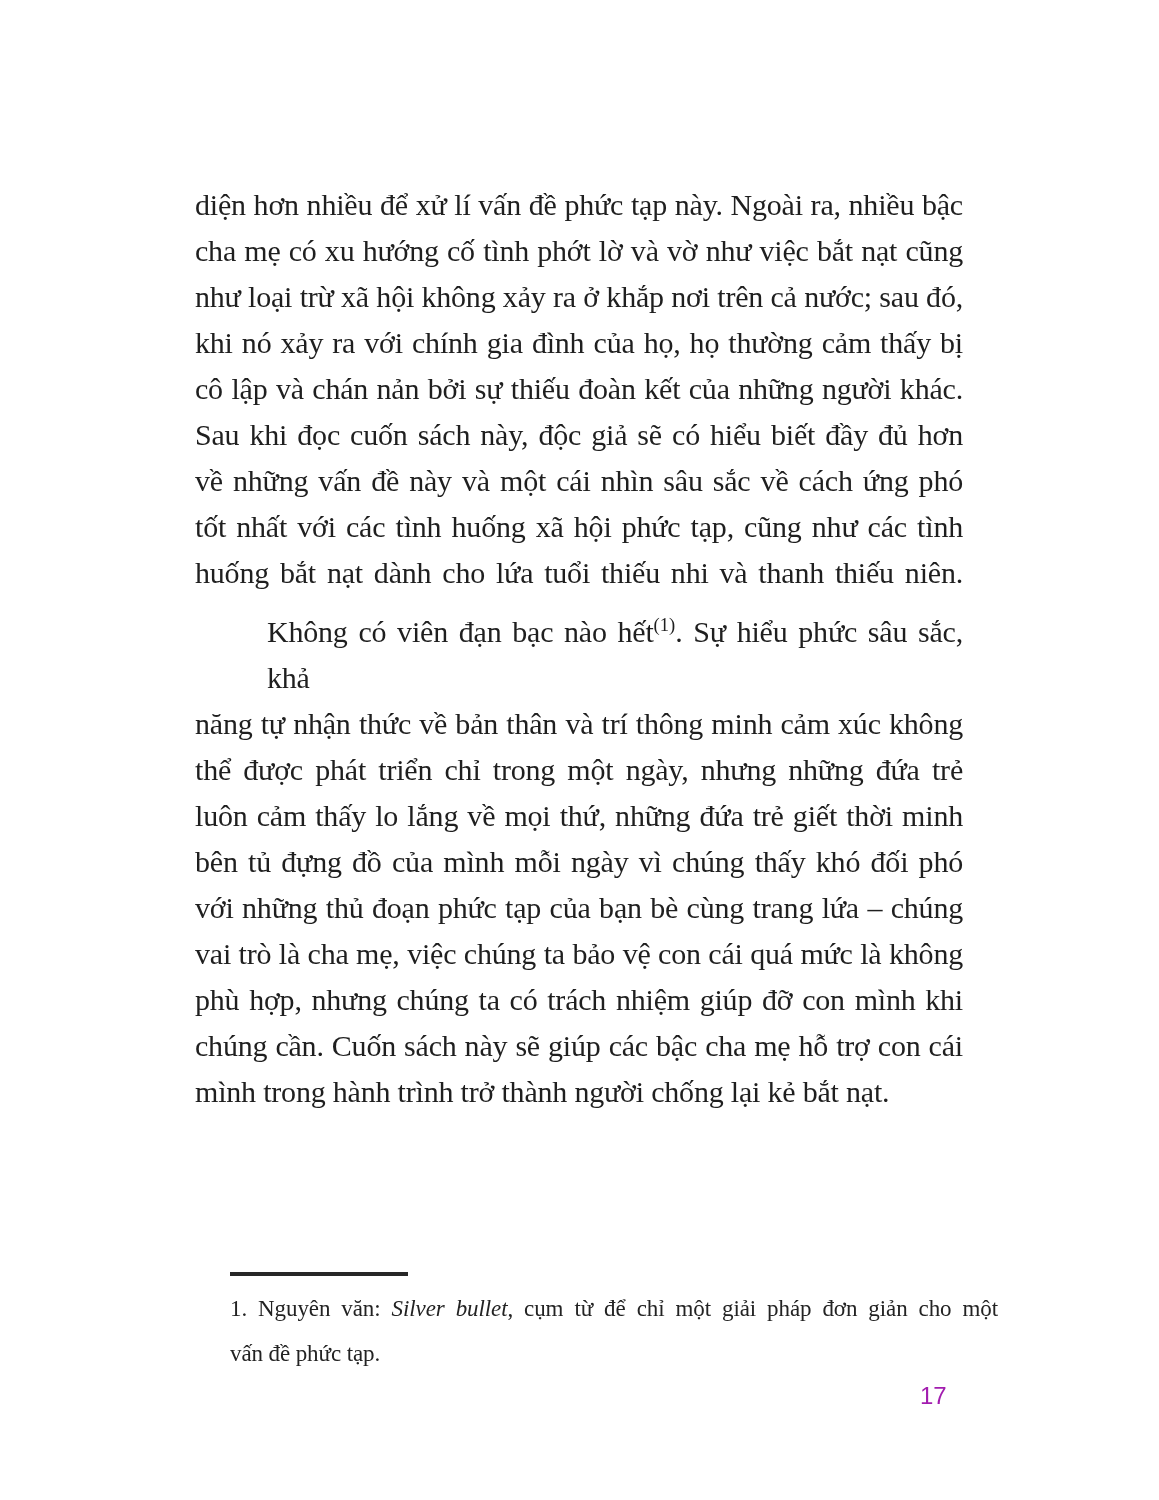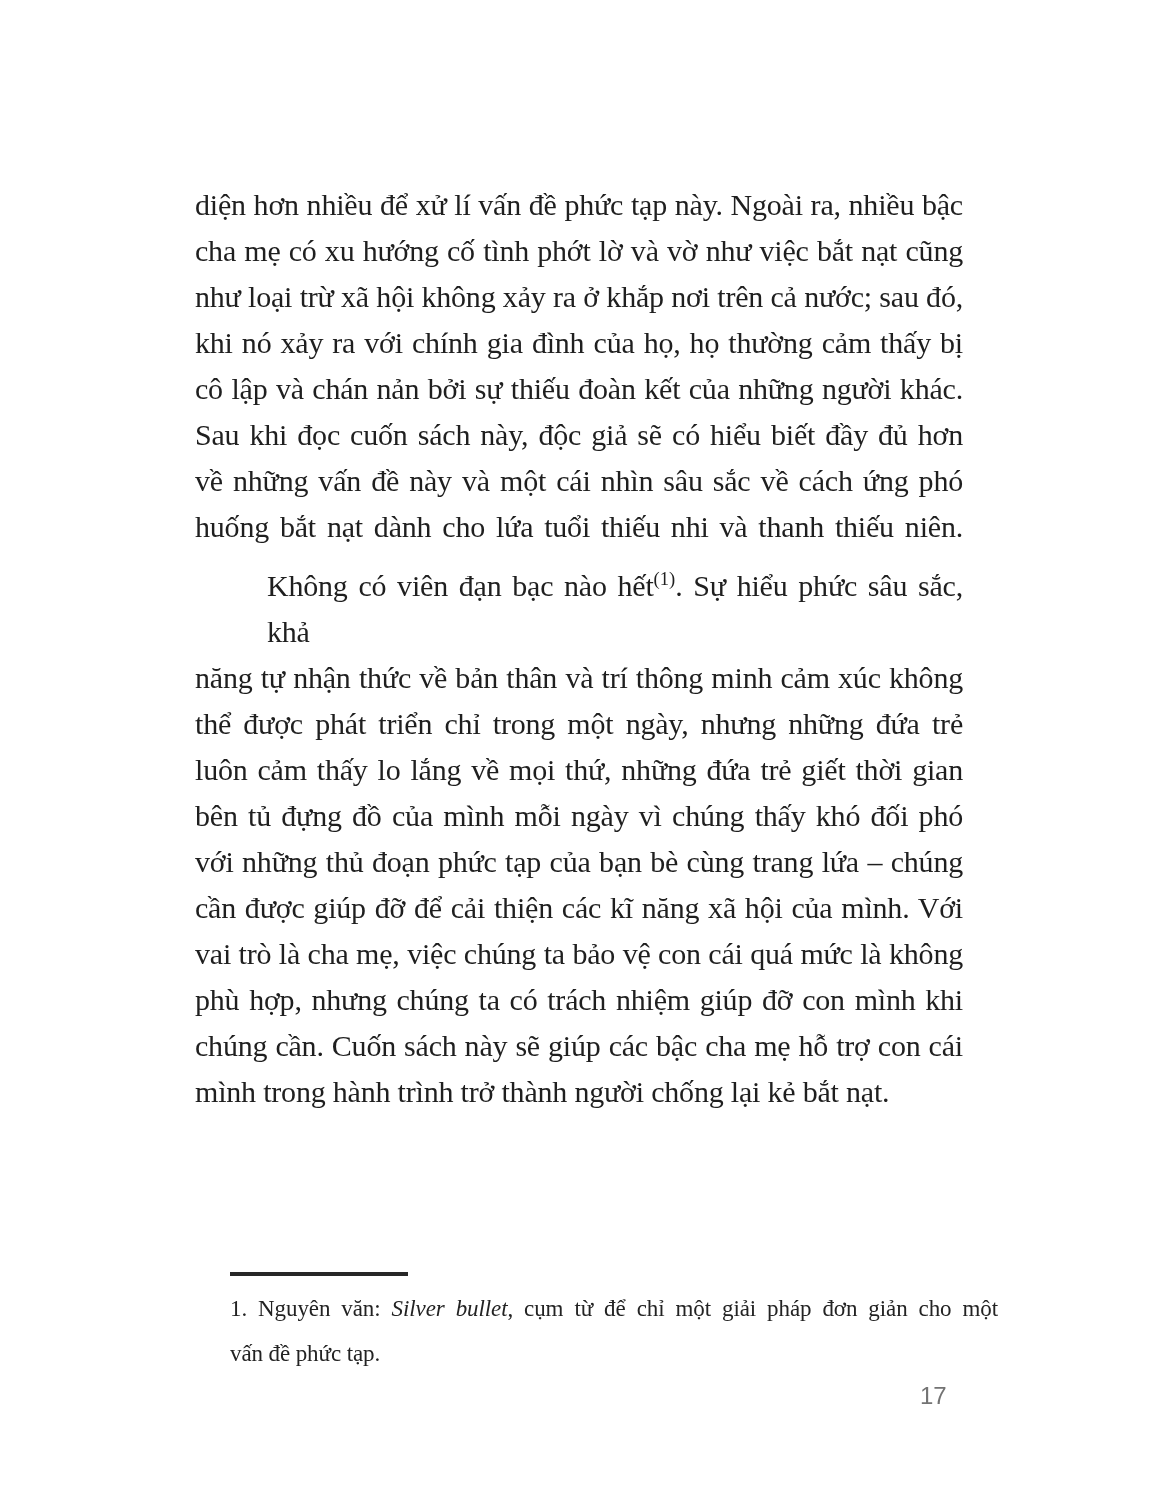--- a/index.html
+++ b/index.html
@@ -51,54 +51,54 @@
   }
   .fn-line { text-align: right; text-align-last: left; }
   .fn-just { text-align: justify; text-align-last: justify; }
   .page-number {
     position: absolute;
     left: 920px;
     top: 1382px;
     width: 44px;
     font-family: "Liberation Sans", sans-serif;
     font-size: 24px;
-    color: #737373;
+    color: #a21caf;
   }
 </style>
 </head>
 <body>
 
 <div class="page">
 
   <main class="text-block">
 
     <div class="para">
       <div>
           <div class="line just">diện hơn nhiều để xử lí vấn đề phức tạp này. Ngoài ra, nhiều bậc</div>
           <div class="line just">cha mẹ có xu hướng cố tình phớt lờ và vờ như việc bắt nạt cũng</div>
           <div class="line just">như loại trừ xã hội không xảy ra ở khắp nơi trên cả nước; sau đó,</div>
           <div class="line just">khi nó xảy ra với chính gia đình của họ, họ thường cảm thấy bị</div>
           <div class="line just">cô lập và chán nản bởi sự thiếu đoàn kết của những người khác.</div>
           <div class="line just">Sau khi đọc cuốn sách này, độc giả sẽ có hiểu biết đầy đủ hơn</div>
           <div class="line just">về những vấn đề này và một cái nhìn sâu sắc về cách ứng phó</div>
+          <div class="line just">tốt nhất với các tình huống xã hội phức tạp, cũng như các tình</div>
           <div class="line just">huống bắt nạt dành cho lứa tuổi thiếu nhi và thanh thiếu niên.</div>
         </div>
     </div>
 
     <div class="para para2">
       <div class="line just indent">
         <span>Không có viên đạn bạc nào hết</span><sup class="fn-ref">(1)</sup><span>. Sự hiểu phức sâu sắc, khả</span>
       </div>
       <div>
           <div class="line just">năng tự nhận thức về bản thân và trí thông minh cảm xúc không</div>
           <div class="line just">thể được phát triển chỉ trong một ngày, nhưng những đứa trẻ</div>
-          <div class="line just">luôn cảm thấy lo lắng về mọi thứ, những đứa trẻ giết thời gian</div>
+          <div class="line just">luôn cảm thấy lo lắng về mọi thứ, những đứa trẻ giết thời minh</div>
           <div class="line just">bên tủ đựng đồ của mình mỗi ngày vì chúng thấy khó đối phó</div>
           <div class="line just">với những thủ đoạn phức tạp của bạn bè cùng trang lứa – chúng</div>
-          <div class="line just">cần được giúp đỡ để cải thiện các kĩ năng xã hội của mình. Với</div>
           <div class="line just">vai trò là cha mẹ, việc chúng ta bảo vệ con cái quá mức là không</div>
           <div class="line just">phù hợp, nhưng chúng ta có trách nhiệm giúp đỡ con mình khi</div>
           <div class="line just">chúng cần. Cuốn sách này sẽ giúp các bậc cha mẹ hỗ trợ con cái</div>
         </div>
       <div class="line">mình trong hành trình trở thành người chống lại kẻ bắt nạt.</div>
     </div>
 
   </main>
 
   <footer class="footnote">

